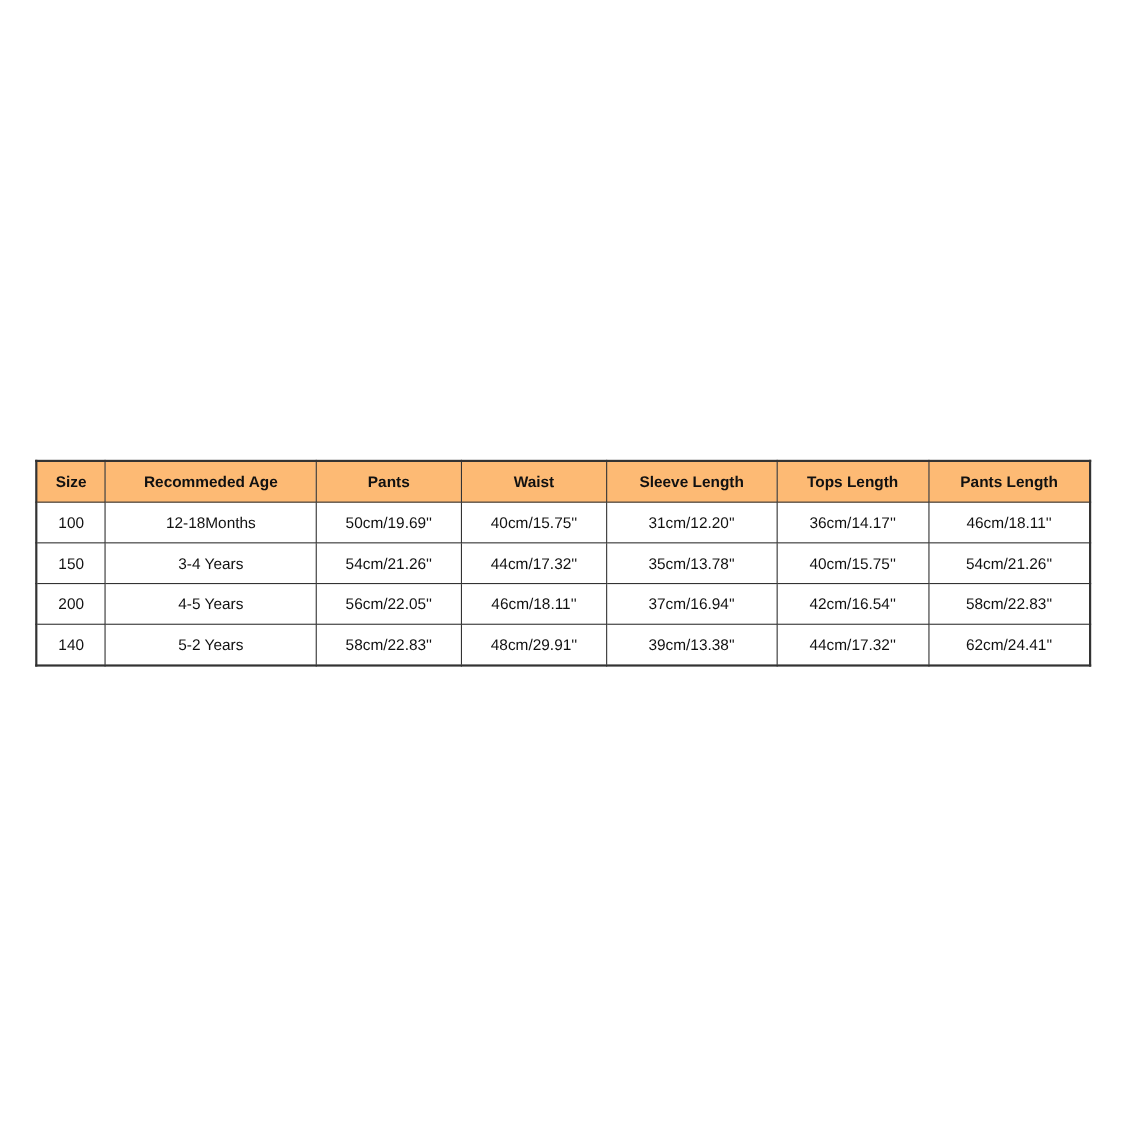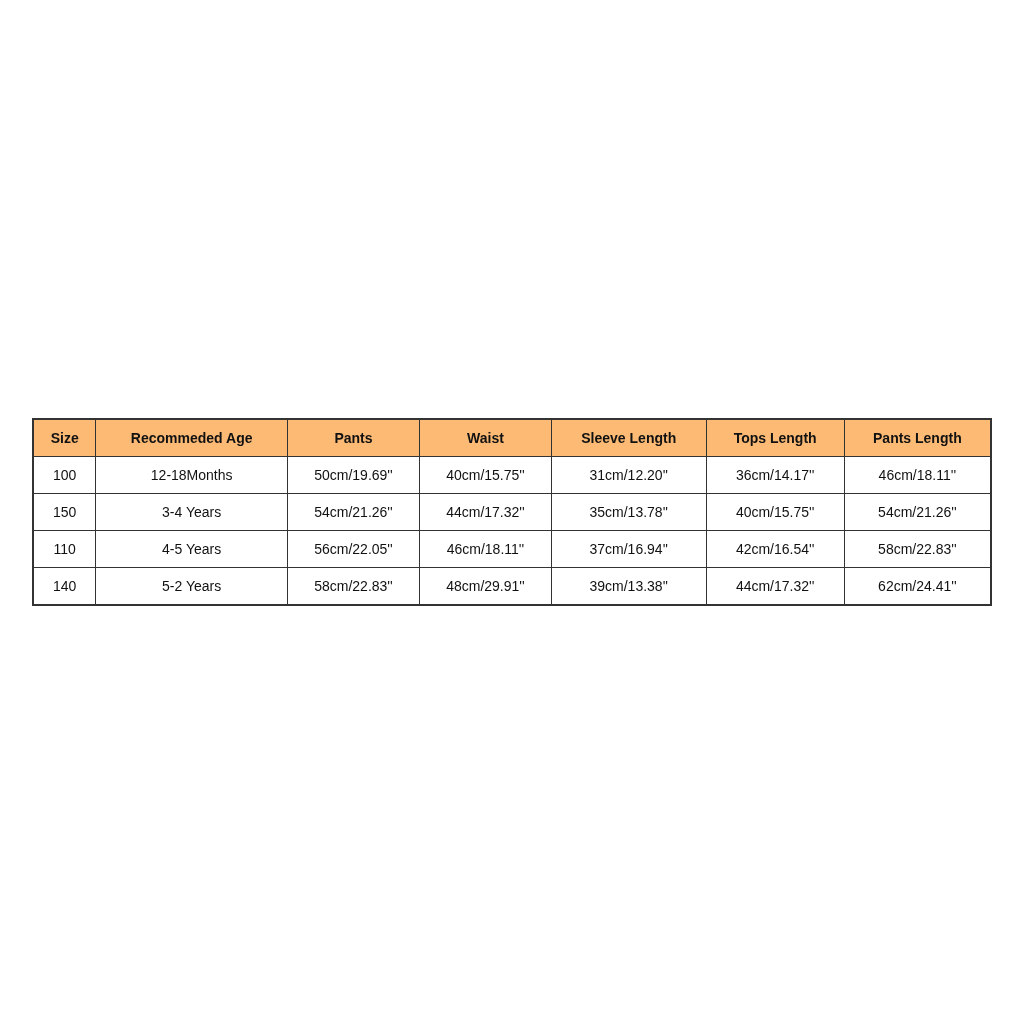--- a/index.html
+++ b/index.html
@@ -82,21 +82,21 @@
         <tr>
           <td>150</td>
           <td>3-4 Years</td>
           <td>54cm/21.26''</td>
           <td>44cm/17.32''</td>
           <td>35cm/13.78''</td>
           <td>40cm/15.75''</td>
           <td>54cm/21.26''</td>
         </tr>
         <tr>
-          <td>110</td>
+          <td>200</td>
           <td>4-5 Years</td>
           <td>56cm/22.05''</td>
           <td>46cm/18.11''</td>
           <td>37cm/16.94''</td>
           <td>42cm/16.54''</td>
           <td>58cm/22.83''</td>
         </tr>
         <tr>
           <td>140</td>
           <td>5-2 Years</td>

